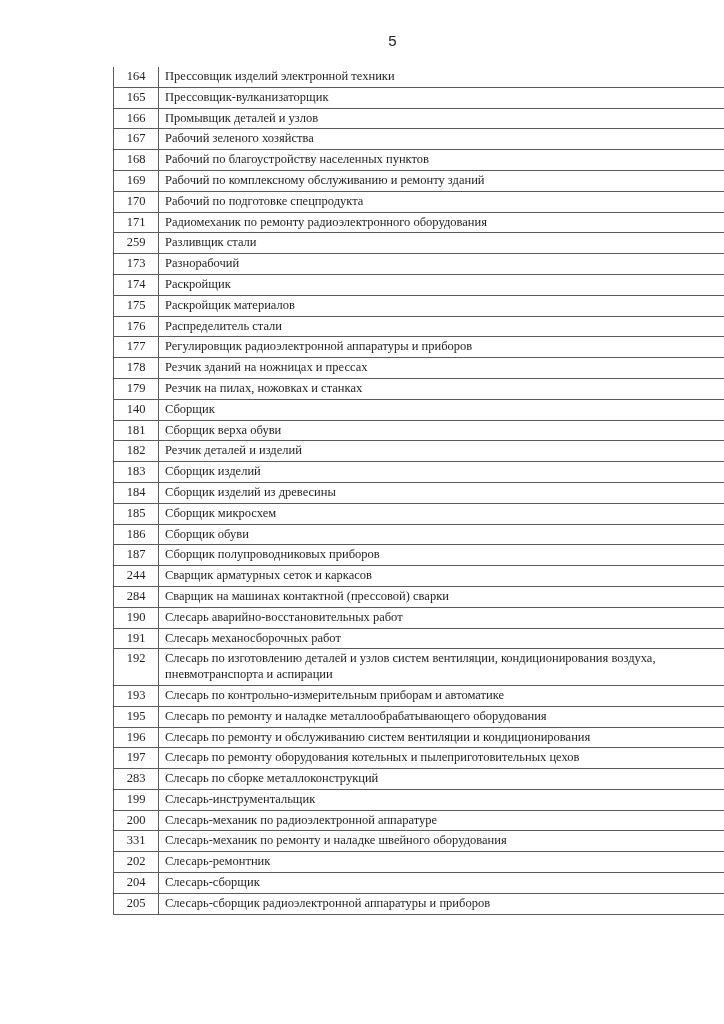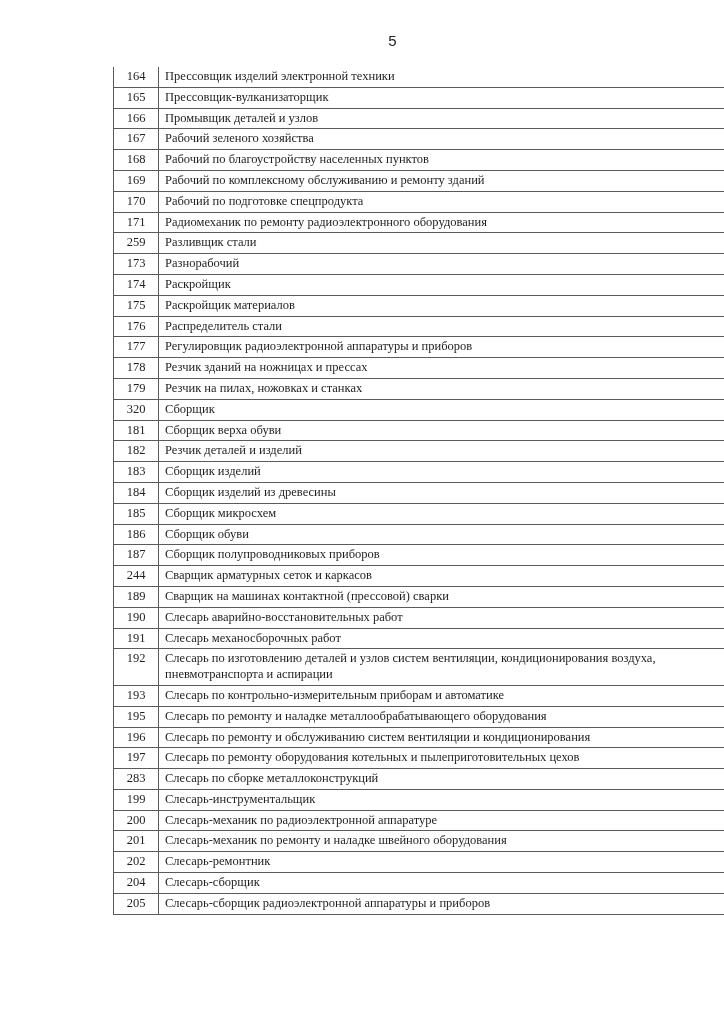--- a/index.html
+++ b/index.html
@@ -124,21 +124,21 @@
     </tr>
         <tr>
       <td class="num">178</td>
       <td class="name">Резчик зданий на ножницах и прессах</td>
     </tr>
         <tr>
       <td class="num">179</td>
       <td class="name">Резчик на пилах, ножовках и станках</td>
     </tr>
         <tr>
-      <td class="num">320</td>
+      <td class="num">140</td>
       <td class="name">Сборщик</td>
     </tr>
         <tr>
       <td class="num">181</td>
       <td class="name">Сборщик верха обуви</td>
     </tr>
         <tr>
       <td class="num">182</td>
       <td class="name">Резчик деталей и изделий</td>
     </tr>
@@ -160,21 +160,21 @@
     </tr>
         <tr>
       <td class="num">187</td>
       <td class="name">Сборщик полупроводниковых приборов</td>
     </tr>
         <tr>
       <td class="num">244</td>
       <td class="name">Сварщик арматурных сеток и каркасов</td>
     </tr>
         <tr>
-      <td class="num">189</td>
+      <td class="num">284</td>
       <td class="name">Сварщик на машинах контактной (прессовой) сварки</td>
     </tr>
         <tr>
       <td class="num">190</td>
       <td class="name">Слесарь аварийно-восстановительных работ</td>
     </tr>
         <tr>
       <td class="num">191</td>
       <td class="name">Слесарь механосборочных работ</td>
     </tr>
@@ -204,21 +204,21 @@
     </tr>
         <tr>
       <td class="num">199</td>
       <td class="name">Слесарь-инструментальщик</td>
     </tr>
         <tr>
       <td class="num">200</td>
       <td class="name">Слесарь-механик по радиоэлектронной аппаратуре</td>
     </tr>
         <tr>
-      <td class="num">201</td>
+      <td class="num">331</td>
       <td class="name">Слесарь-механик по ремонту и наладке швейного оборудования</td>
     </tr>
         <tr>
       <td class="num">202</td>
       <td class="name">Слесарь-ремонтник</td>
     </tr>
         <tr>
       <td class="num">204</td>
       <td class="name">Слесарь-сборщик</td>
     </tr>

